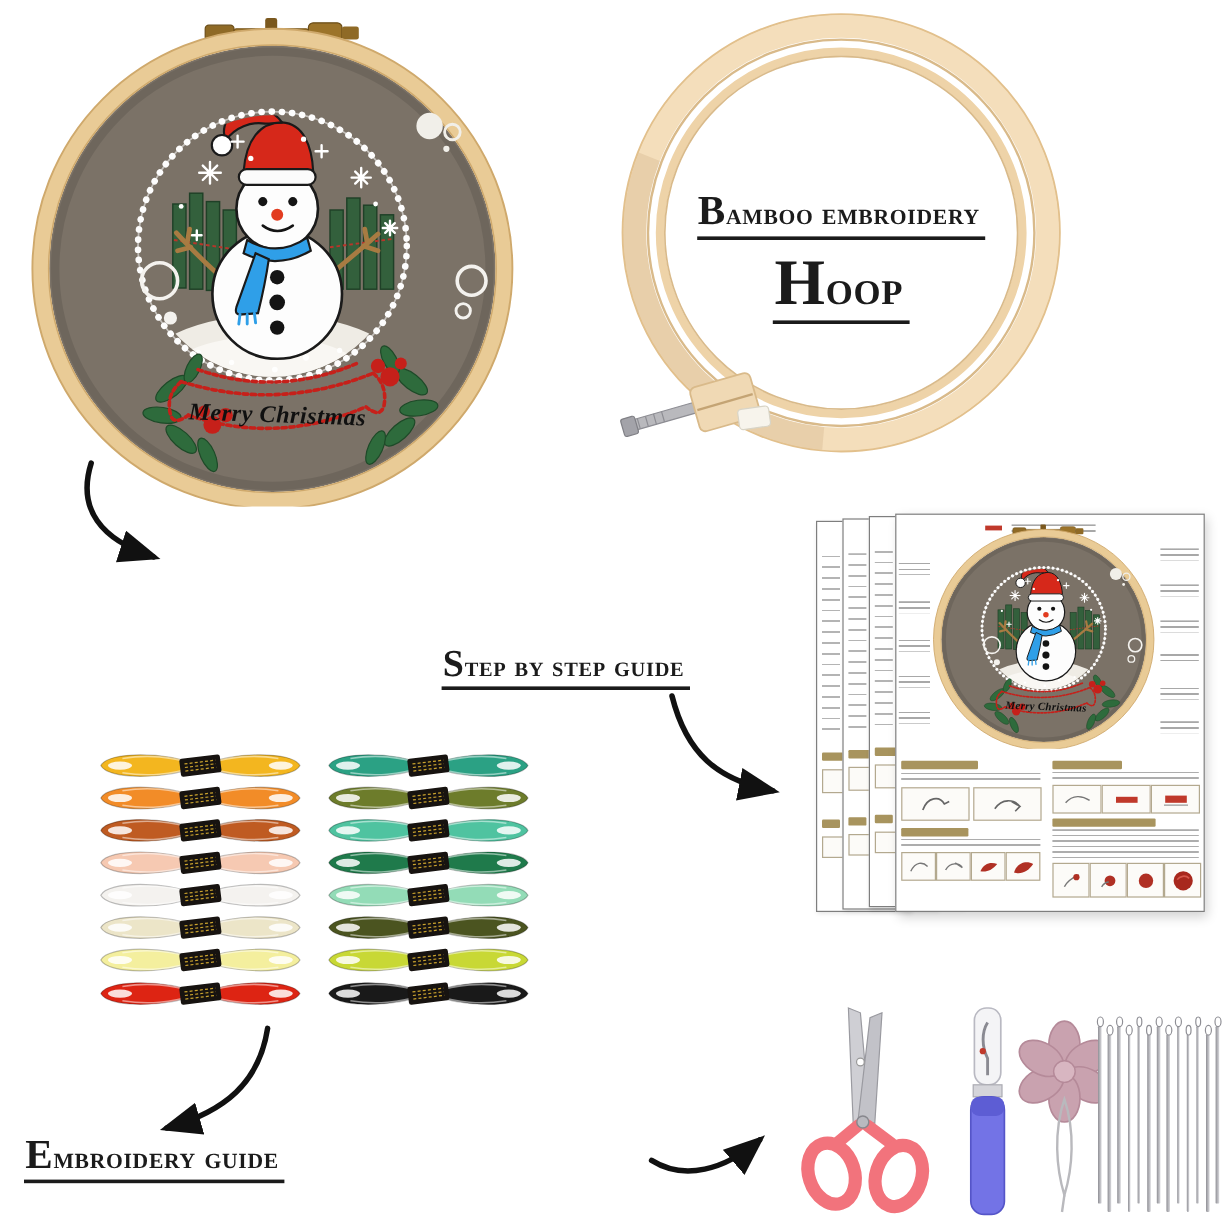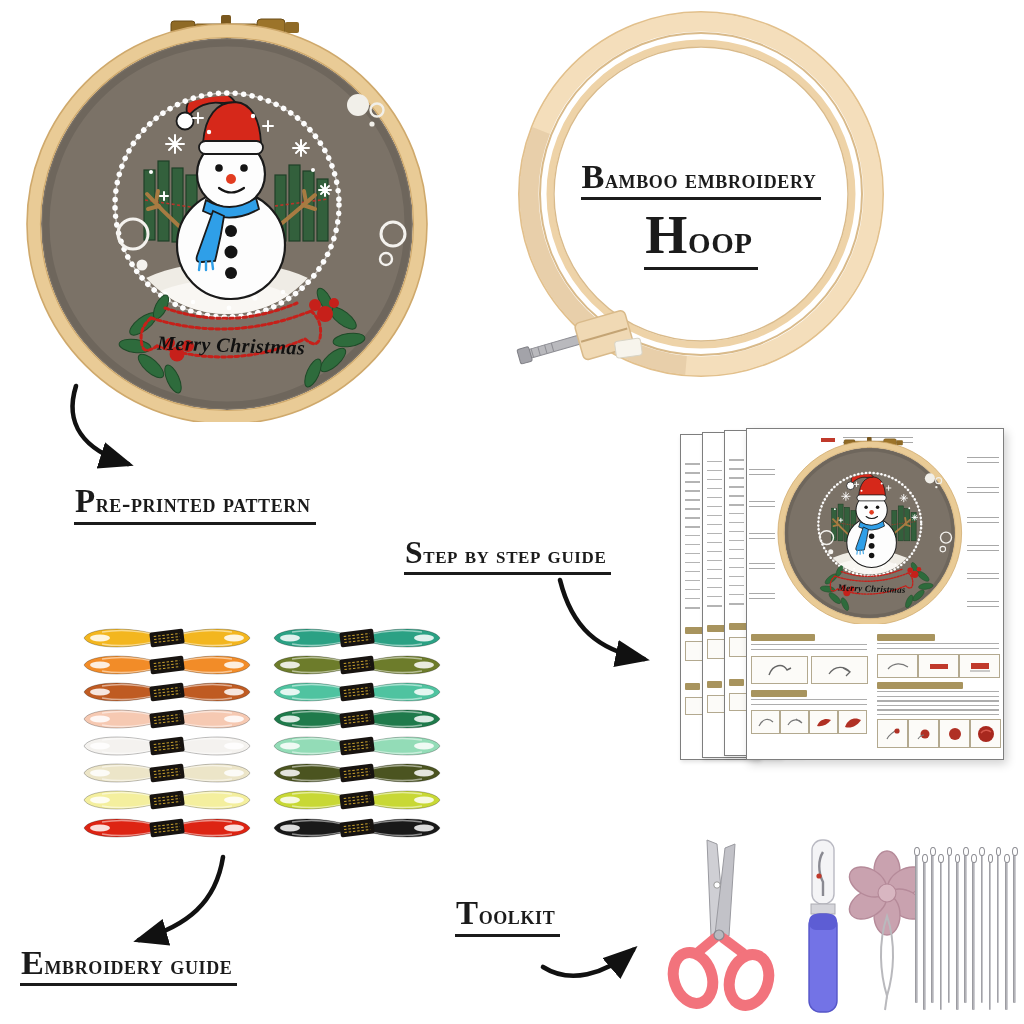--- a/index.html
+++ b/index.html
@@ -206,24 +206,22 @@
       <path d="M76 327 L124 327" stroke="#c4a474" stroke-width="2"></path>
       <rect x="108" y="336" width="26" height="17" rx="3" fill="#f7f4ec" stroke="#d8d4c6" stroke-width="1" transform="rotate(8 108 336)"></rect>
     </g>
   </svg>
 
   <div class="abs bamboo-caption" style="left:545px;top:158px;width:312px">
     <span class="cap-label" style="font-size:26px">Bamboo embroidery</span>
     <span class="cap-label" style="font-size:41px">Hoop</span>
   </div>
 
-  <div class="abs cap-label" style="left:74px;top:484px;font-size:25px">Pre-printed pattern</div>
-  <div class="abs cap-label" style="left:404px;top:536px;font-size:24px">Step by step guide</div>
+  <div class="abs cap-label" style="left:368px;top:536px;font-size:24px">Step by step guide</div>
   <div class="abs cap-label" style="left:20px;top:944px;font-size:26px">Embroidery guide</div>
-  <div class="abs cap-label" style="left:455px;top:896px;font-size:25px">Toolkit</div>
 
   <svg class="abs" style="left:0;top:0;pointer-events:none" width="1024" height="1024" viewBox="0 0 1024 1024">
     <defs>
       <marker id="ah" markerWidth="9" markerHeight="8" refX="6.2" refY="3" orient="auto">
         <path d="M0,0 L7.5,3 L0,6 Z" fill="#111"></path>
       </marker>
     </defs>
     <g fill="none" stroke="#111" stroke-width="4.6" stroke-linecap="round">
       <path d="M76 386 C64 424 84 450 128 464" marker-end="url(#ah)"></path>
       <path d="M560 580 C572 628 598 650 644 659" marker-end="url(#ah)"></path>

